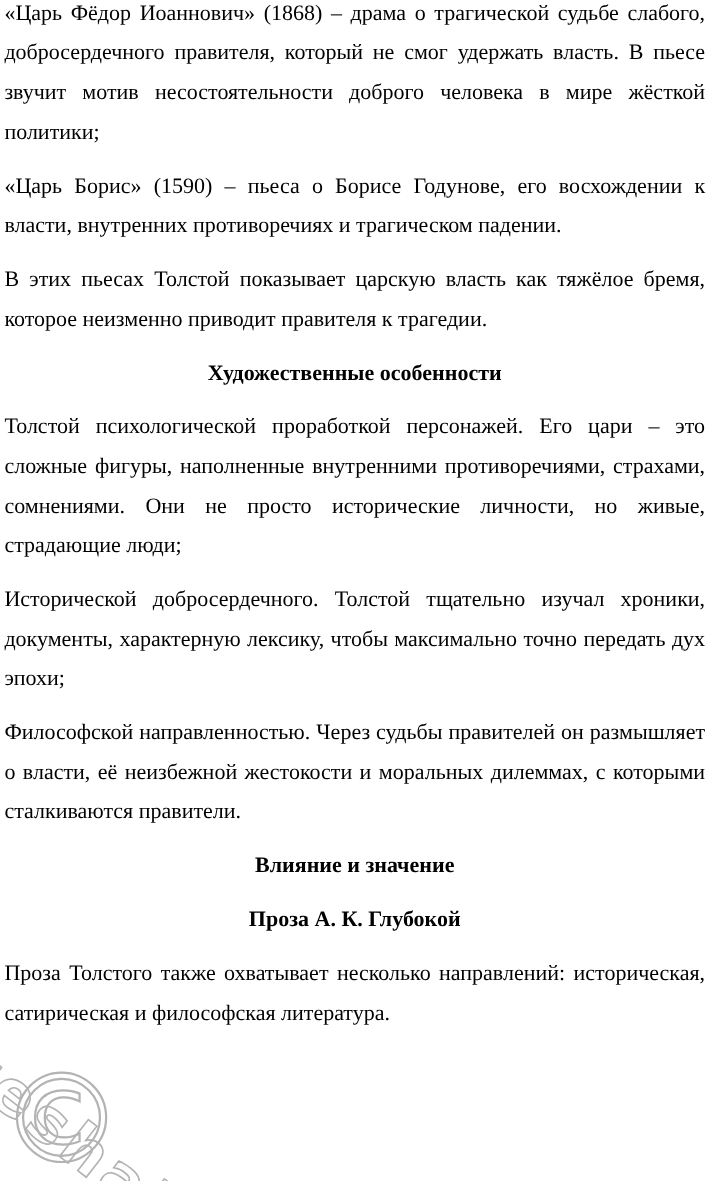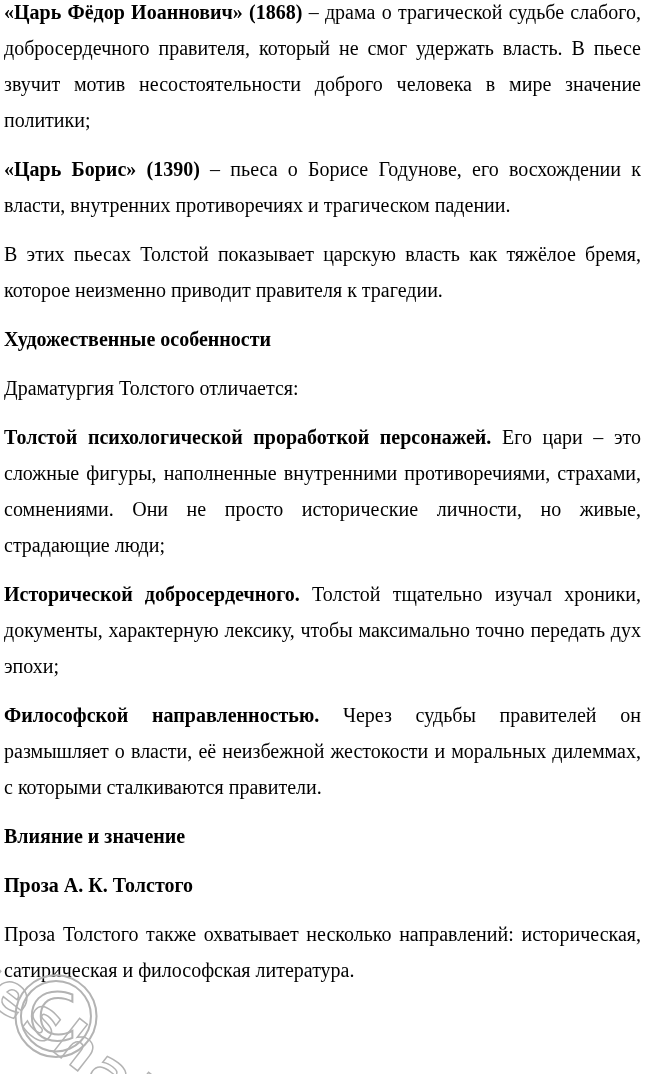--- a/index.html
+++ b/index.html
@@ -24,25 +24,25 @@
   .para {
     font-size: 20px;
     line-height: 36px;
     text-align: justify;
     margin: 0 0 13px 0;
   }
   .heading {
     font-size: 20px;
     line-height: 36px;
     font-weight: bold;
-    text-align: left;
+    text-align: center;
     margin: 0 0 13px 0;
   }
   .lead {
-    font-weight: bold;
+    font-weight: normal;
   }
   
   .watermark {
     position: absolute;
     left: 0; top: 0;
     width: 646px; height: 1074px;
     z-index: 3;
     pointer-events: none;
     overflow: hidden;
   }
@@ -68,40 +68,39 @@
     line-height: 112px;
     color: rgba(255,255,255,0);
     -webkit-text-stroke: 2px #b3b3b3;
   }
 </style>
 </head>
 <body>
 
 <div class="doc">
 
-  <p class="para"><span class="lead">«Царь Фёдор Иоаннович» (1868)</span><span> – драма о трагической судьбе слабого, добросердечного правителя, который не смог удержать власть. В пьесе звучит мотив несостоятельности доброго человека в мире значение политики;</span></p>
+  <p class="para"><span class="lead">«Царь Фёдор Иоаннович» (1868)</span><span> – драма о трагической судьбе слабого, добросердечного правителя, который не смог удержать власть. В пьесе звучит мотив несостоятельности доброго человека в мире жёсткой политики;</span></p>
 
-  <p class="para"><span class="lead">«Царь Борис» (1390)</span><span> – пьеса о Борисе Годунове, его восхождении к власти, внутренних противоречиях и трагическом падении.</span></p>
+  <p class="para"><span class="lead">«Царь Борис» (1590)</span><span> – пьеса о Борисе Годунове, его восхождении к власти, внутренних противоречиях и трагическом падении.</span></p>
 
   <p class="para"><span>В этих пьесах Толстой показывает царскую власть как тяжёлое бремя, которое неизменно приводит правителя к трагедии.</span></p>
 
   <p class="heading">Художественные особенности</p>
 
-  <p class="para"><span>Драматургия Толстого отличается:</span></p>
 
   <p class="para"><span class="lead">Толстой психологической проработкой персонажей.</span><span> Его цари – это сложные фигуры, наполненные внутренними противоречиями, страхами, сомнениями. Они не просто исторические личности, но живые, страдающие люди;</span></p>
 
   <p class="para"><span class="lead">Исторической добросердечного.</span><span> Толстой тщательно изучал хроники, документы, характерную лексику, чтобы максимально точно передать дух эпохи;</span></p>
 
   <p class="para"><span class="lead">Философской направленностью.</span><span> Через судьбы правителей он размышляет о власти, её неизбежной жестокости и моральных дилеммах, с которыми сталкиваются правители.</span></p>
 
   <p class="heading">Влияние и значение</p>
 
 
-  <p class="heading">Проза А. К. Толстого</p>
+  <p class="heading">Проза А. К. Глубокой</p>
 
   <p class="para"><span>Проза Толстого также охватывает несколько направлений: историческая, сатирическая и философская литература.</span></p>
 
 </div>
 
 <div class="watermark">
   <span class="wm-copyright">©</span>
   <span class="wm-text">reshak.ru</span>
 </div>
 

